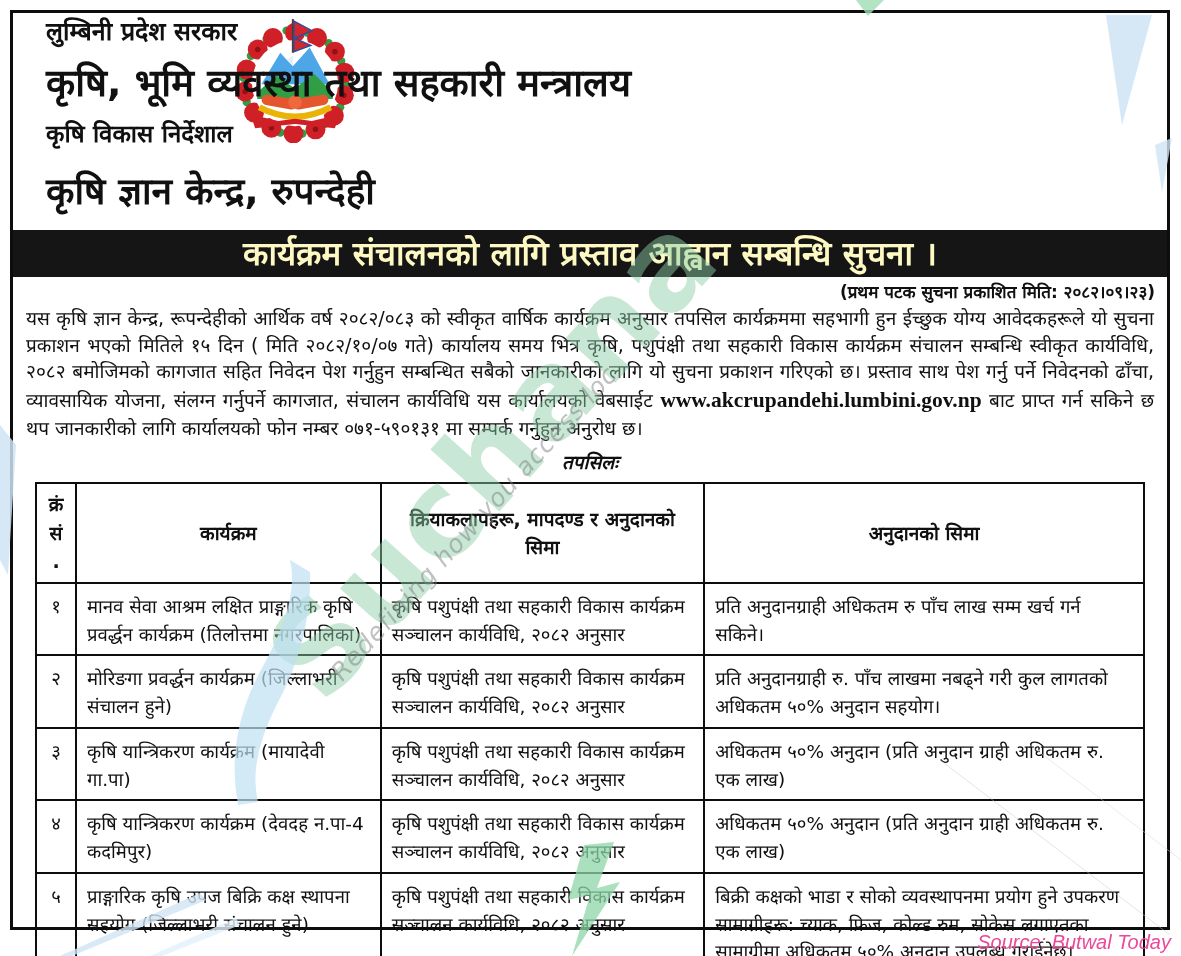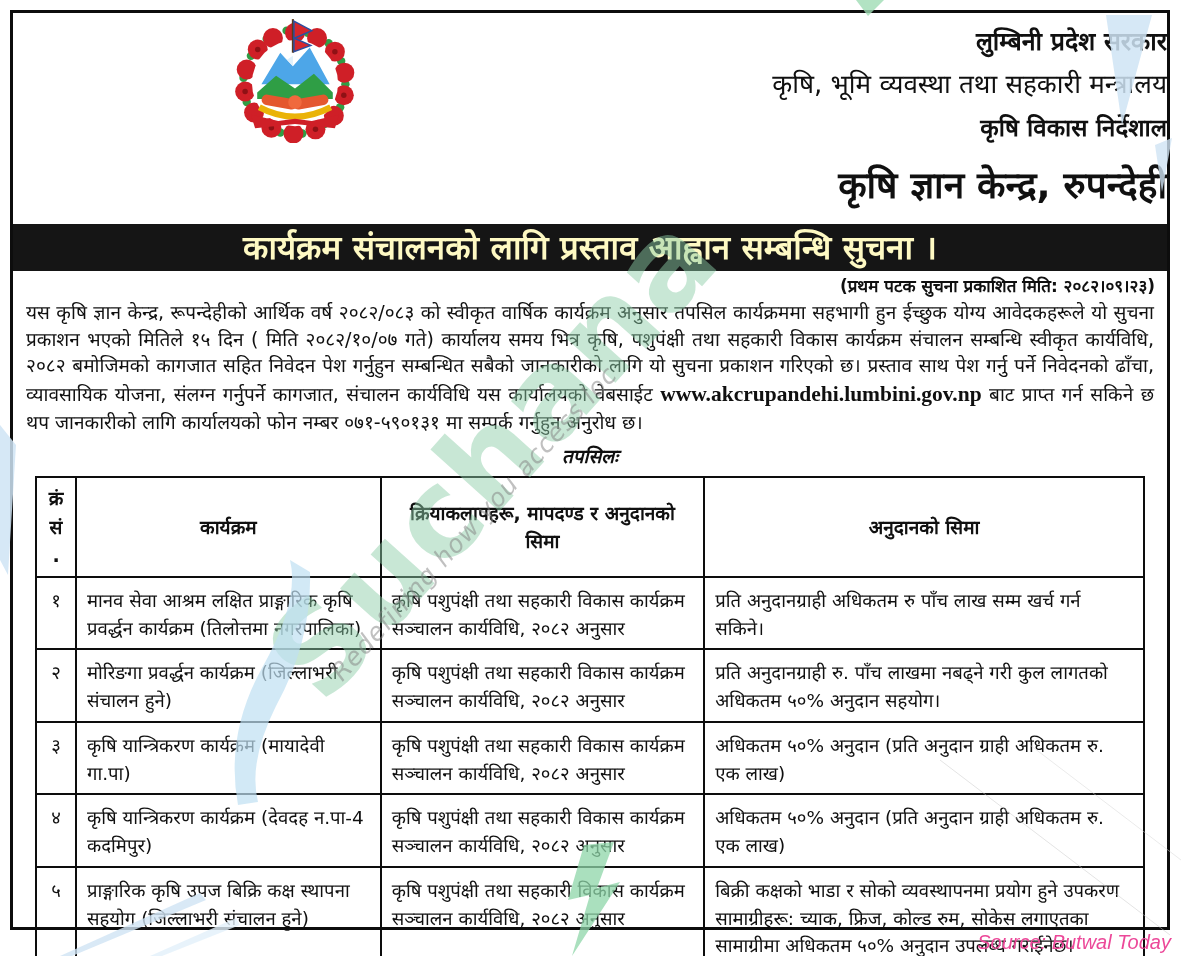--- a/index.html
+++ b/index.html
@@ -2,23 +2,23 @@
 <html><head>
 <meta charset="utf-8">
 <style>
   html,body{margin:0;padding:0;background:#fff;}
   .page{position:relative;width:1181px;height:956px;background:#ffffff;overflow:hidden;
         font-family:"DejaVu Sans",sans-serif;color:#101010;}
   .frame{position:absolute;left:10px;top:10px;width:1160px;height:920px;
          border:3px solid #0d0d0d;box-sizing:border-box;background:transparent;}
   
   .emblem{position:absolute;left:218px;top:4px;width:128px;height:126px;}
-  .hdr{text-align:right;padding-top:10px;position:relative;z-index:2;margin-left:33px;}
+  .hdr{text-align:left;position:relative;z-index:2;margin-left:33px;}
   .h-govt{font-size:25px;font-weight:bold;}
-  .h-ministry{font-size:26px;font-weight:normal;margin-top:8px;}
+  .h-ministry{font-size:38px;font-weight:bold;margin-top:8px;}
   .h-directorate{font-size:24px;font-weight:bold;margin-top:9px;}
   .h-office{font-size:37px;font-weight:bold;margin-top:15px;}
   
   .banner{margin-top:15px;background:#151515;color:#fef9c3;text-align:center;
           font-weight:bold;font-size:33px;line-height:47px;height:47px;}
   .pubdate{text-align:right;font-weight:bold;font-size:17px;padding:3px 12px 0 16px;}
   
   .body-para{margin:2px 13px 0 13px;font-size:19px;line-height:1.4;text-align:justify;}
   .url{font-family:"Liberation Serif","DejaVu Serif",serif;font-size:21.5px;font-weight:bold;}
   .tapasil{text-align:center;font-weight:bold;font-size:19px;margin:8px 0 7px 0;font-style:italic;}

